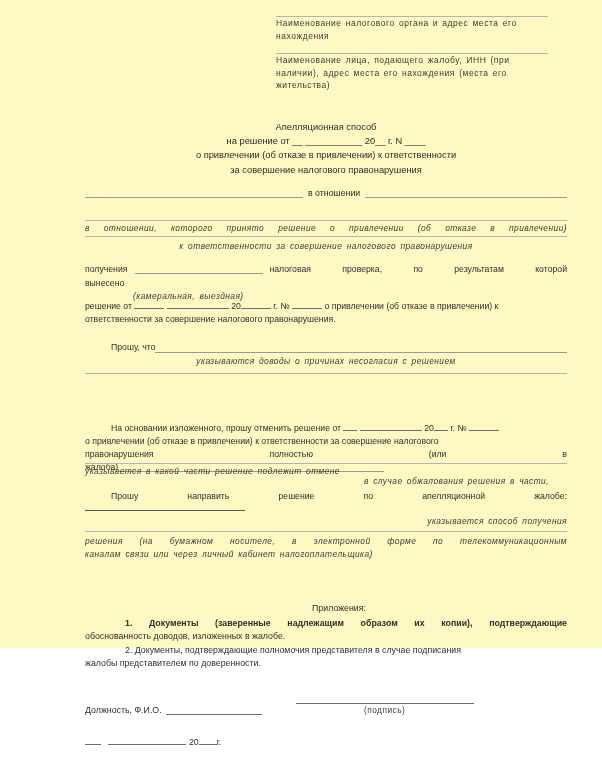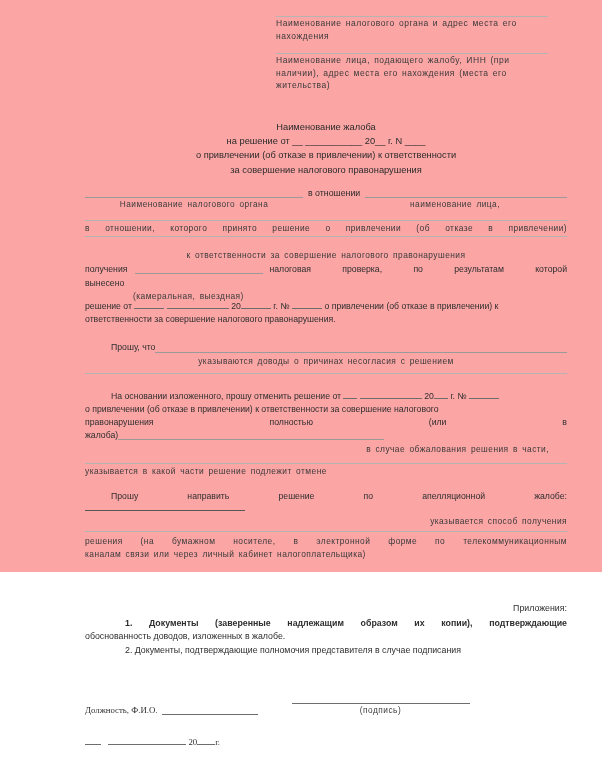--- a/index.html
+++ b/index.html
@@ -14,22 +14,22 @@
     position: relative;
     font-family: "Liberation Sans", "DejaVu Sans", sans-serif;
     color: #2b2b2b;
     overflow: hidden;
   }
 
   .page {
     position: absolute;
     left: 0; top: 0;
     width: 602px;
-    height: 572px;
-    background: #fca5a5;
+    height: 648px;
+    background: #fef9c3;
   }
   .body-t {
     font-size: 8.7px;
     line-height: 13px;
     color: #2e2e2e;
   }
   .just {
     text-align: justify;
     text-align-last: justify;
   }
@@ -126,30 +126,30 @@
   .wide {
     left: 85px;
     width: 482px;
   }
   .spaced {
     font-size: 8.4px;
     letter-spacing: 0.45px;
     word-spacing: 1.6px;
     color: #3a3a3a;
     line-height: 12px;
+    font-style: italic;
   }
 
   
   #sign-block { left: 85px; top: 695px; width: 482px; }
   #sign-block .row { display: flex; align-items: flex-end; }
   #sign-block .lbl {
     font-size: 8.8px;
     white-space: nowrap;
     color: #2e2e2e;
-    font-family: Liberation Serif, serif;
   }
   #sign-block .ul-sm {
     width: 96px;
     margin-left: 4px;
     border-bottom: 1px solid #6d6d6d;
     height: 8px;
   }
   #sign-block .spacer { flex: 0 0 34px; }
   #sign-block .sig-col { width: 178px; }
   #sign-block .sig-line {
@@ -209,43 +209,39 @@
 
   <div class="abs" id="header-block">
     <div class="rule rule-light"></div>
     <div class="cap">Наименование налогового органа и адрес места его нахождения</div>
     <div class="gap"></div>
     <div class="rule rule-light"></div>
     <div class="cap">Наименование лица, подающего жалобу, ИНН (при наличии), адрес места его нахождения (места его жительства)</div>
   </div>
 
   <div class="abs" id="title-block">
-    <div>Наименование жалоба</div>
+    <div>Апелляционная способ</div>
     <div>на решение от __ ___________ 20__ г. N ____</div>
     <div>о привлечении (об отказе в привлечении) к ответственности</div>
     <div>за совершение налогового правонарушения</div>
   </div>
 
   <div class="abs" id="rel-row">
     <div class="line-1">
       <div class="fill-a rule"></div>
       <div class="mid">в отношении</div>
       <div class="fill-b rule"></div>
     </div>
-    <div class="line-2">
-      <div class="cap-a">Наименование налогового органа</div>
-      <div class="cap-b">наименование лица,</div>
-    </div>
   </div>
 
   <div class="abs wide" style="top:220px">
     <div class="rule rule-light"></div>
     <div class="spaced just" style="margin-top:1px">в отношении, которого принято решение о привлечении (об отказе в привлечении)</div>
     <div class="rule rule-light" style="margin-top:2px"></div>
-    <div class="spaced ctr" style="margin-top:12px">к ответственности за совершение налогового правонарушения</div>
+    <div class="spaced ctr" style="margin-top:3px">к ответственности за совершение налогового правонарушения</div>
   </div>
 
   <div class="abs wide" style="top:263px">
     <div style="display:flex; align-items:flex-end;">
       <span class="body-t" style="white-space:nowrap">получения</span>
       <span class="rule" style="flex:0 0 128px; margin:0 6px 2px 8px;"></span>
       <span class="body-t just-norm" style="flex:1 1 auto; text-align:justify; text-align-last:justify; white-space:normal;">налоговая проверка, по результатам которой</span>
     </div>
     <div class="body-t" style="margin-top:1px">вынесено</div>
     <div class="spaced" style="margin-top:0px; padding-left:48px;">(камеральная, выездная)</div>
@@ -267,21 +263,21 @@
   <div class="abs wide" style="top:341px">
     <div style="display:flex; align-items:flex-end; padding-left:26px;">
       <span class="body-t" style="white-space:nowrap">Прошу, что</span>
       <span class="rule" style="flex:1 1 auto; margin-bottom:1px;"></span>
     </div>
     <div class="spaced ctr" style="margin-top:1px">указываются доводы о причинах несогласия с решением</div>
     <div class="rule rule-light" style="margin-top:6px"></div>
   </div>
 
   <div class="abs wide" style="top:390px">
-    <div class="body-t" style="white-space:nowrap; padding-left:26px;">
+    <div class="body-t" style="white-space:nowrap; padding-left:26px;margin-top:32px;">
       <span>На основании изложенного, прошу отменить решение от</span>
       <span class="blank b-xs"></span>
       <span class="blank b-md"></span>
       <span>20</span><span class="blank b-xs"></span>
       <span>г. №</span>
       <span class="blank b-sm"></span>
     </div>
     <div class="body-t">о привлечении (об отказе в привлечении) к ответственности за совершение налогового</div>
     <div class="body-t" style="display:flex;">
       <span style="flex:0 0 auto">правонарушения</span>
@@ -323,24 +319,25 @@
       <span class="rule rule-dark" style="flex:0 0 160px;"></span>
       <span style="flex:1 1 auto"></span>
     </div>
     <div class="spaced" style="margin-top:4px; text-align:right;">указывается способ получения</div>
     <div class="rule rule-light" style="margin-top:4px"></div>
     <div class="spaced just" style="margin-top:3px">решения (на бумажном носителе, в электронной форме по телекоммуникационным</div>
     <div class="spaced" style="margin-top:1px">каналам связи или через личный кабинет налогоплательщика)</div>
   </div>
 
   <div class="abs wide" style="top:602px">
-    <div class="para" style="padding-left:26px; text-align:right;">Приложения:</div>
+    <div class="para" style="padding-left:26px; text-align:center;">Приложения:</div>
     <div class="para just" style="padding-left:40px; margin-top:1px;font-weight:bold;">1. Документы (заверенные надлежащим образом их копии), подтверждающие</div>
     <div class="para" style="text-align:left;">обоснованность доводов, изложенных в жалобе.</div>
     <div class="para" style="padding-left:40px; text-align:left;">2. Документы, подтверждающие полномочия представителя в случае подписания</div>
+    <div class="para" style="text-align:left;">жалобы представителем по доверенности.</div>
   </div>
 
   <div class="abs" id="sign-block">
     <div class="row">
       <span class="lbl">Должность, Ф.И.О.</span>
       <span class="ul-sm"></span>
       <span class="spacer"></span>
       <span class="sig-col">
         <span class="sig-line" style="display:block;"></span>
         <span class="sig-cap" style="display:block;">(подпись)</span>

